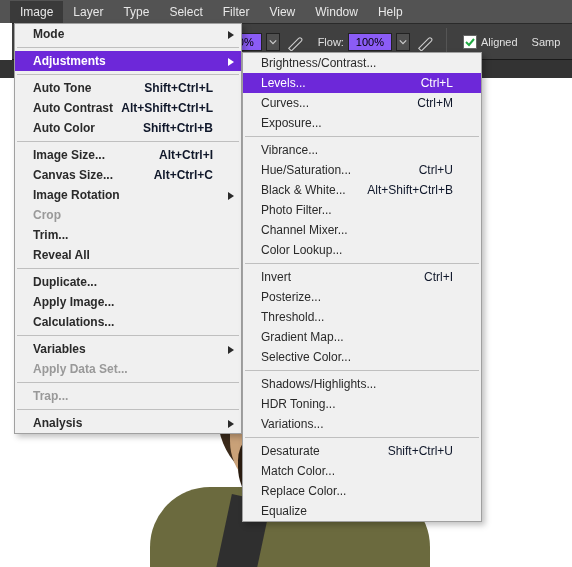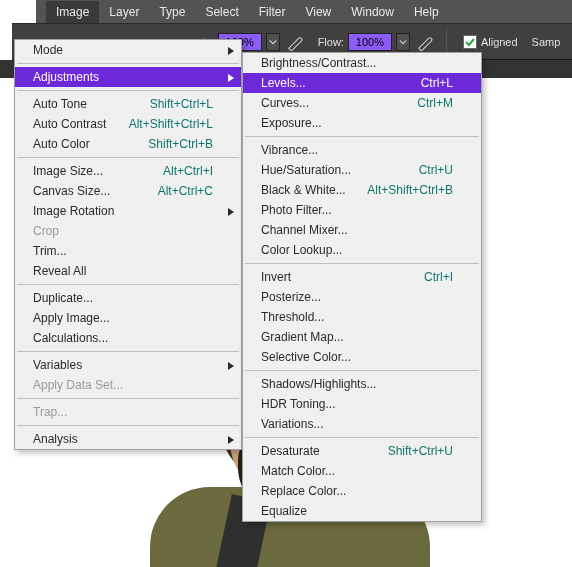--- a/index.html
+++ b/index.html
@@ -1,18 +1,18 @@
 <!DOCTYPE html>
 <html><head>
 <meta charset="utf-8">
 <style>
   * { margin: 0; padding: 0; box-sizing: border-box; font-family: "Segoe UI", Tahoma, sans-serif; }
   body { width: 572px; height: 567px; background: #fff; overflow: hidden; position: relative; }
 
-  .menubar { background: #535353; height: 23px; display: flex; align-items: center; padding-left: 10px; color: #e8e8e8; font-size: 12px; margin-left: 36px; }
+  .menubar { background: #535353; height: 23px; display: flex; align-items: center; padding-left: 10px; color: #e8e8e8; font-size: 12px; }
   .menubar-item { padding: 4px 10px; cursor: default; }
   .menubar-item.open { background: #3a3a3a; }
 
   .toolbar { background: #404040; height: 37px; border-top: 1px solid #2a2a2a; border-bottom: 1px solid #1a1a1a; display: flex; align-items: center; padding-left: 10px; color: #e0e0e0; font-size: 11px; gap: 4px; margin-left: 12px; }
   .toolbar-label { margin-left: 180px; }
   .toolbar-input { background: #8b5cf6; color: #000; border: 1px solid #222; width: 44px; height: 18px; font-size: 11px; text-align: center; }
   .toolbar-chevron { width: 14px; height: 18px; background: #4f4f4f; border:1px solid #222; display:flex; align-items:center; justify-content:center; }
   .toolbar-chevron svg { width:8px; height:8px; }
   .toolbar-brush { width: 22px; height: 22px; display:flex; align-items:center; justify-content:center; }
   .toolbar-brush svg { width:18px; height:18px; stroke:#ccc; fill:none; }
@@ -24,24 +24,24 @@
 
   .canvas-bg { position:absolute; top:78px; left:0; right:0; bottom:0; background:#fff; }
   .bg-figure { position:absolute; bottom:0; left:130px; width:300px; height:260px; }
   .bg-figure .hair { position:absolute; top:0; left:88px; width:140px; height:180px; background:#3b2a1a; border-radius:60px 60px 80px 80px; }
   .bg-figure .face { position:absolute; top:20px; left:100px; width:112px; height:170px; background:#c9a178; border-radius:50px 50px 70px 70px; }
   .bg-figure .beard { position:absolute; top:120px; left:108px; width:100px; height:90px; background:#2a1c10; border-radius:40px 40px 60px 60px; }
   .bg-figure .body { position:absolute; top:180px; left:20px; width:280px; height:120px; background:#6b6a3e; border-radius:60px 60px 0 0; }
   .bg-figure .strap{ position:absolute; top:190px; left:90px; width:40px; height:110px; background:#2f2f2f; transform:rotate(12deg); }
 
   .menu { position:absolute; background:#f0f0f0; border:1px solid #a0a0a0; box-shadow:3px 3px 6px rgba(0,0,0,0.25); font-size:12px; color:#2a2a2a; }
-  .menu-main { top:39px; left:14px; width:228px; }
+  .menu-main { top:23px; left:14px; width:228px;font-weight:bold; }
   .menu-sub  { top:52px; left:242px; width:240px; }
   .menu-row { display:flex; align-items:center; height:20px; padding:0 28px 0 18px; position:relative; cursor:default; white-space:nowrap; }
-  .menu-row .shortcut { margin-left:auto; color:#0f766e; font-size:12px; }
+  .menu-row .shortcut { margin-left:auto; color:#0f172a; font-size:12px; }
   .menu-row.highlight { background:#6d28d9; color:#fff; }
   .menu-row.highlight .shortcut { color:#fff; }
   .menu-row.disabled { color:#999; }
   .menu-sep { height:1px; background:#bfbfbf; margin:3px 2px; }
   .menu-row .arrow { position:absolute; right:6px; top:5px; }
   .menu-row .arrow svg { width:8px; height:10px; }
   .menu-row.highlight .arrow svg path { fill:#fff; }
   .arrow svg path { fill:#2a2a2a; }
 
 </style>

